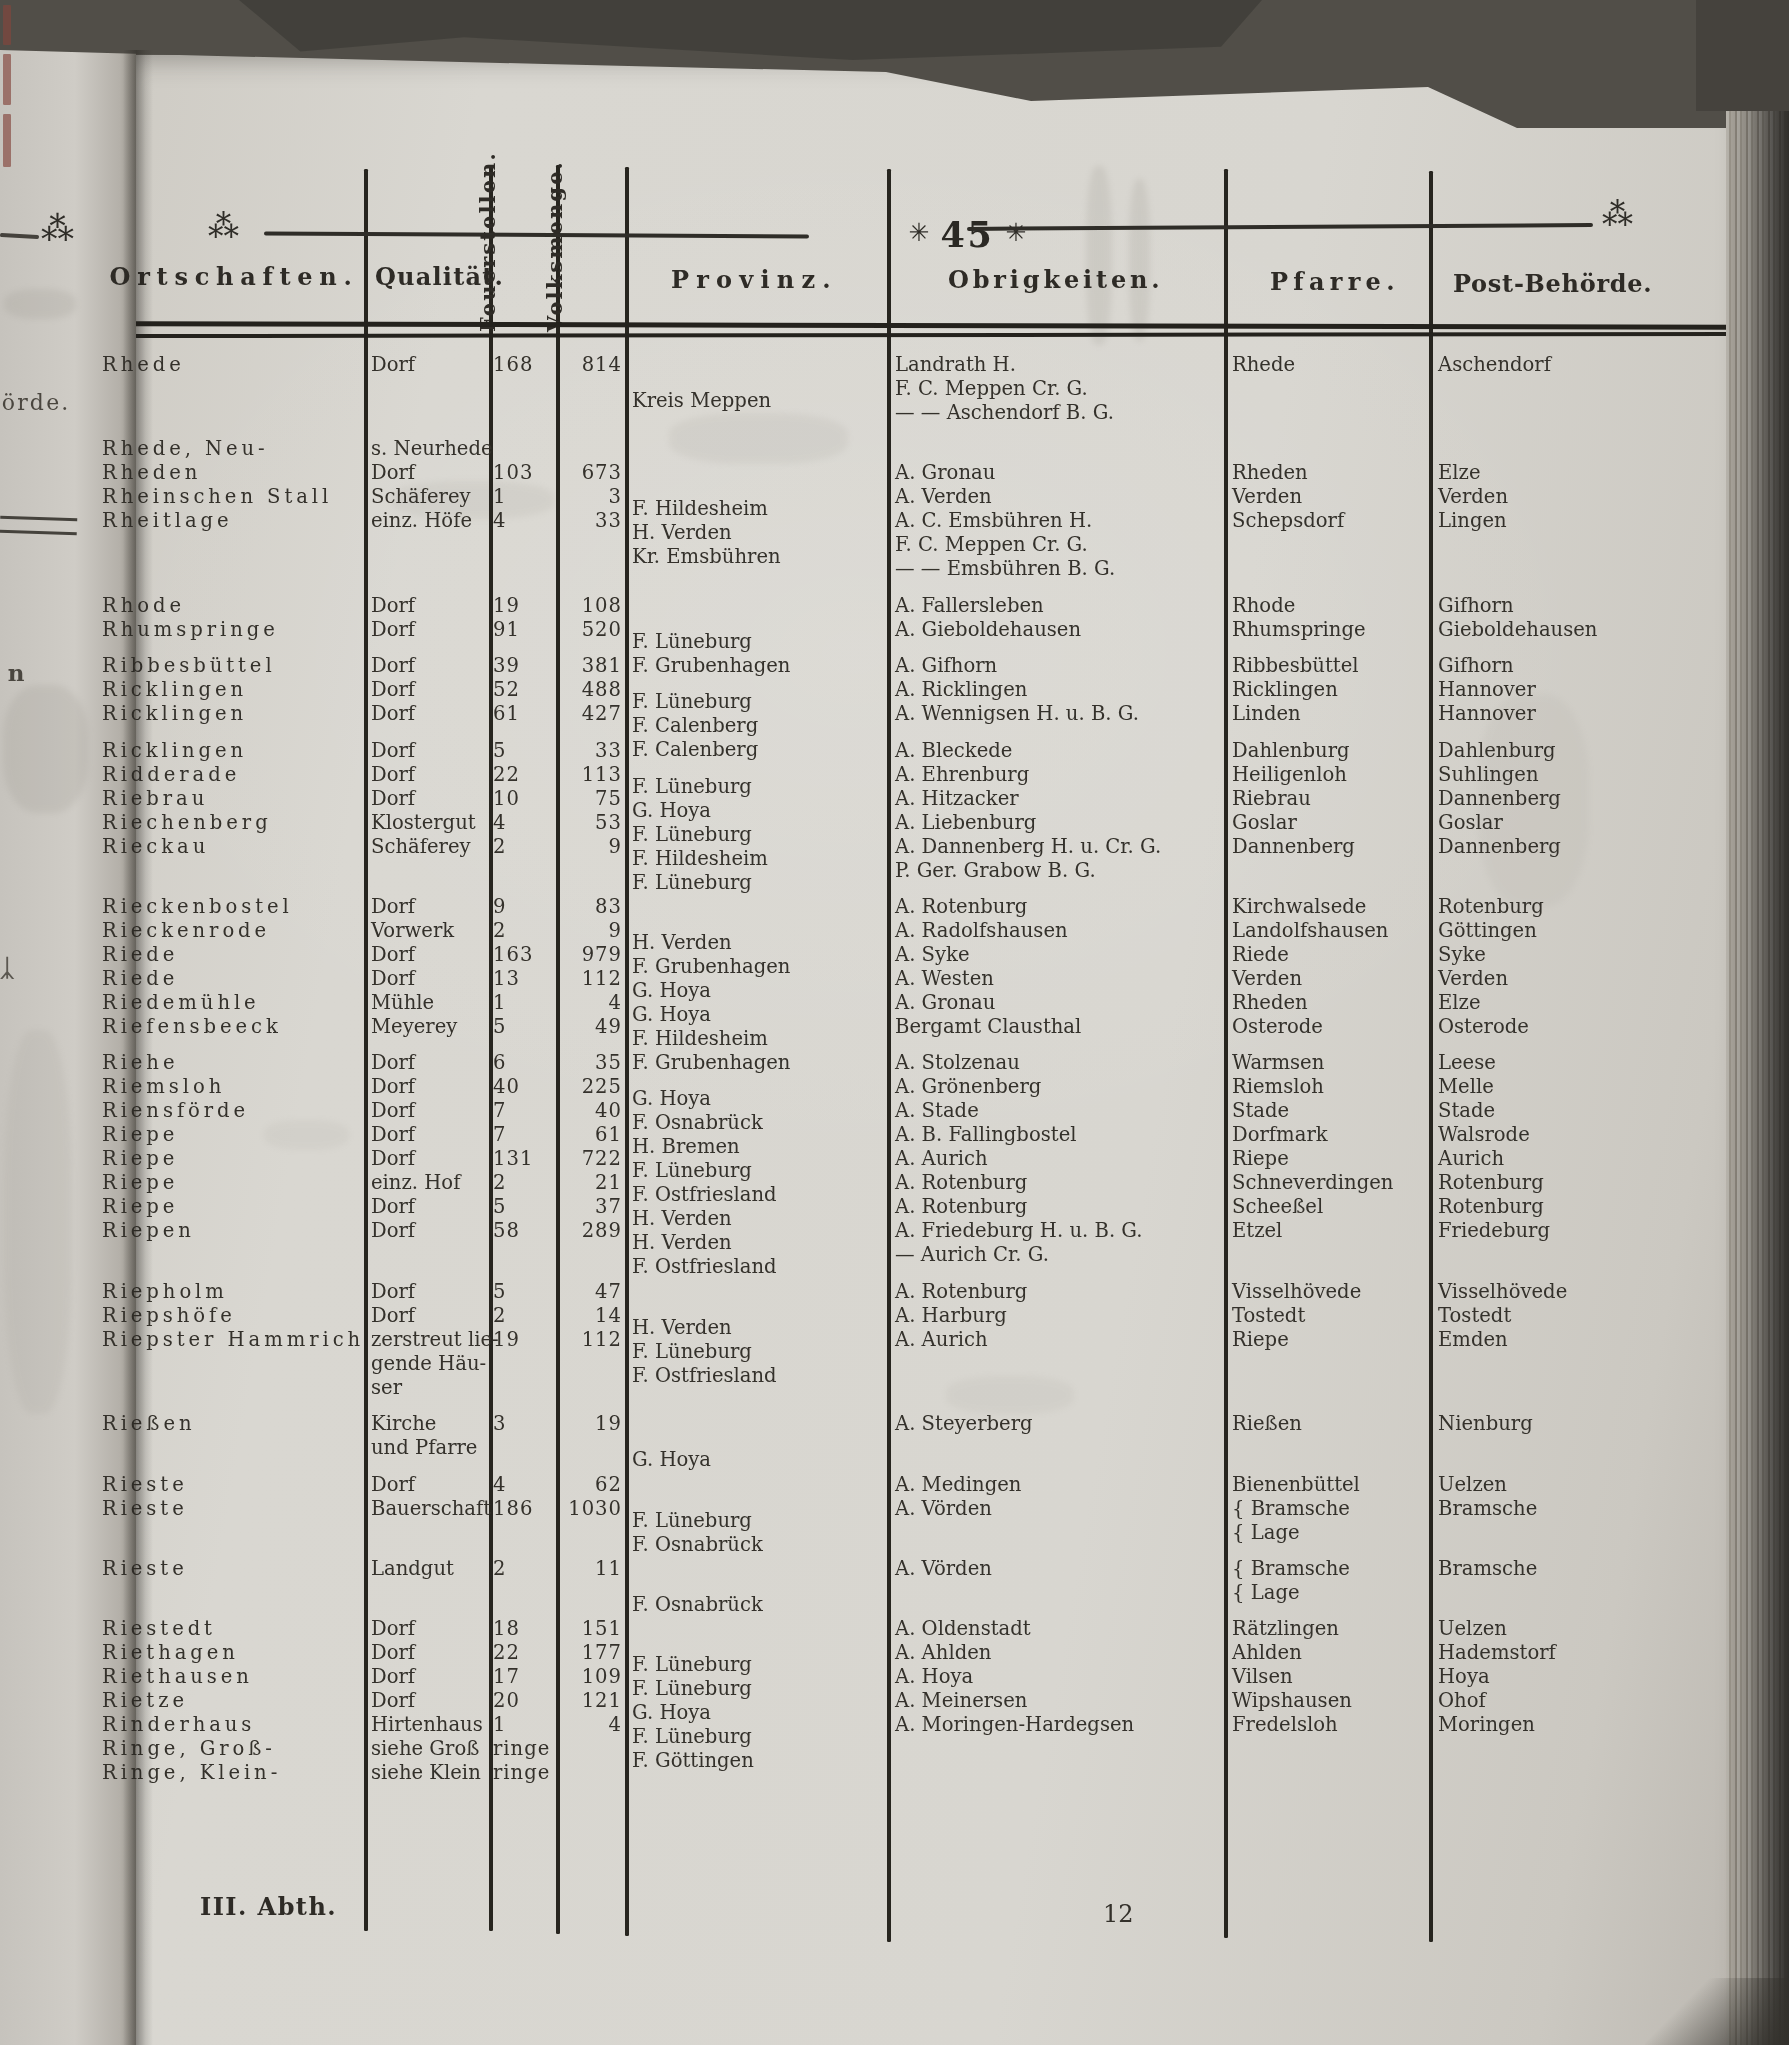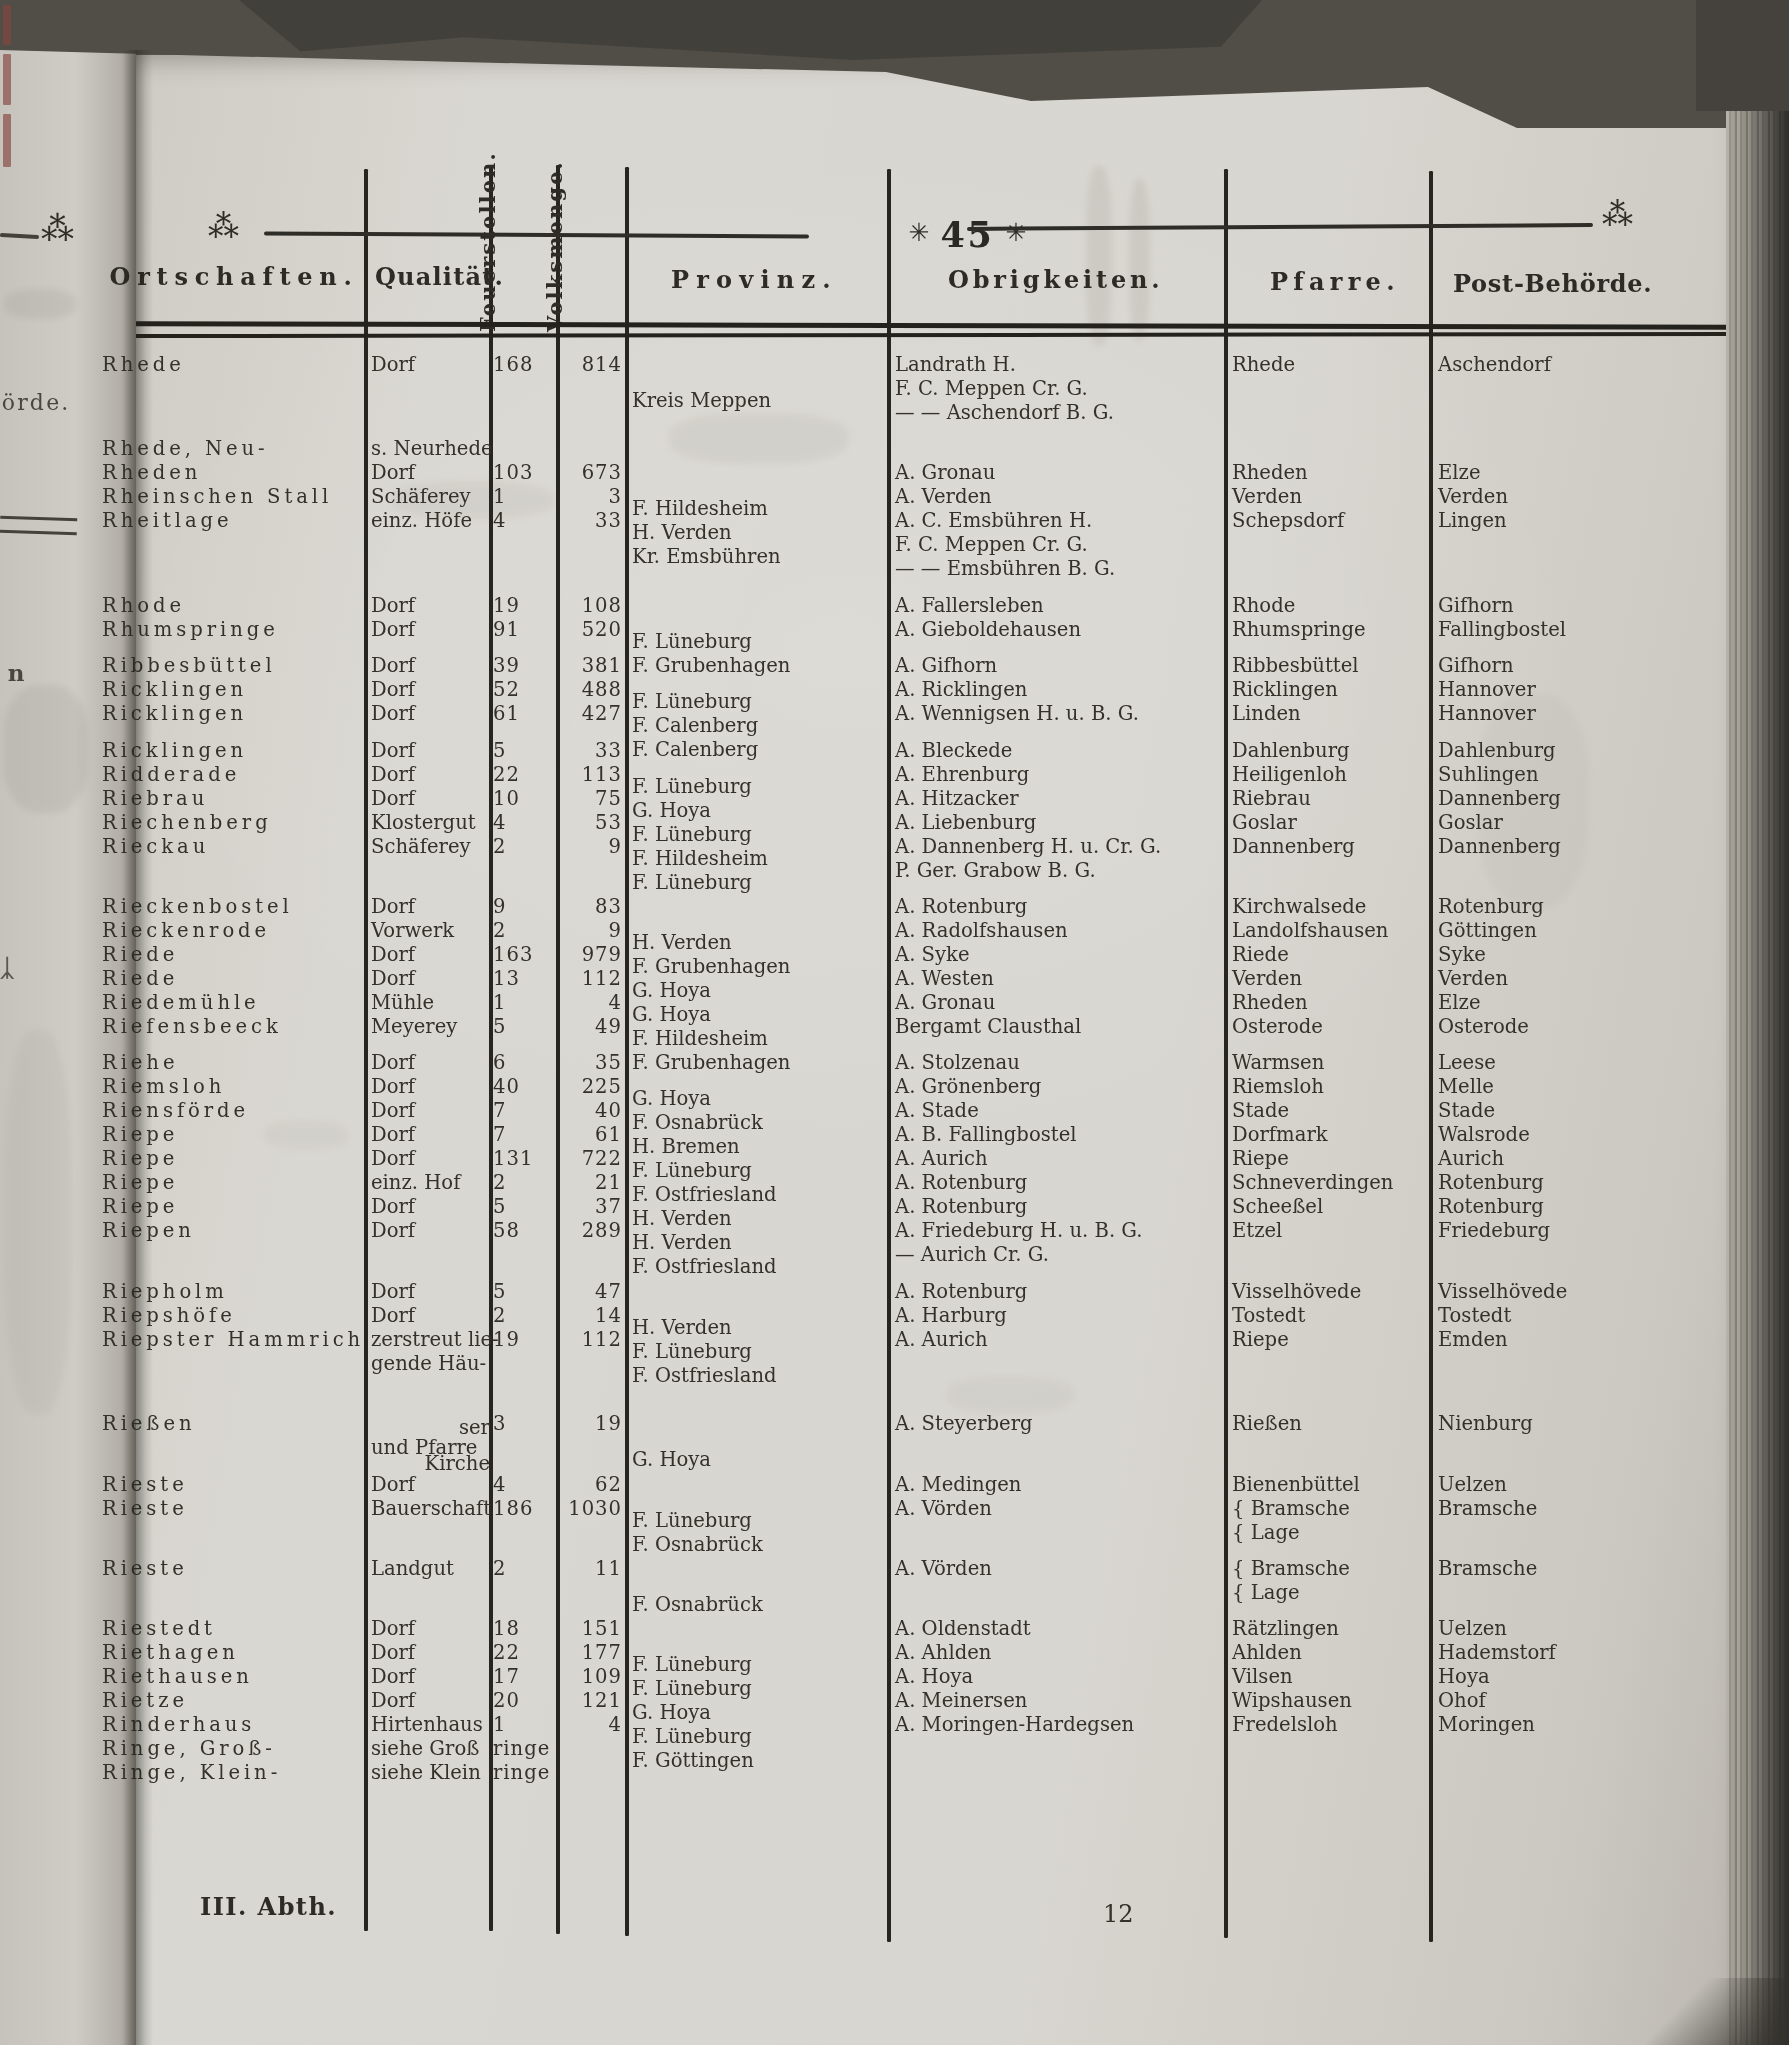--- a/index.html
+++ b/index.html
@@ -67,21 +67,21 @@
   .line.gap{margin-top:12.4px;}
   .cell{position:absolute;top:0;font-size:19.6px;white-space:nowrap;color:#34312b;line-height:24px;}
   .col-ort   {left:-34px;width:260px;letter-spacing:.20em;}
   .col-qual  {left:235px;width:119px;}
   .col-feuer {left:357px;width:60px;text-align:left;letter-spacing:.05em;}
   .col-volks {left:424px;width:62px;text-align:right;letter-spacing:.05em;}
   .col-prov  {left:496px;width:243px;margin-top:36px;}
   .col-obrig {left:759px;width:324px;}
   .col-pfarre{left:1096px;width:192px;}
   .col-post  {left:1302px;width:273px;}
-  .cell.c{text-align:right;margin-top:40px;}
+  .cell.c{text-align:left;}
   .cell.i1{padding-left:34px;}
   .cell.i2{padding-left:92px;}
 
   
   .footer-left{position:absolute;left:64px;top:1837px;font-size:24px;font-weight:bold;letter-spacing:.06em;z-index:6;color:#2e2b26;}
   .footer-page{position:absolute;left:967px;top:1845px;font-size:24px;z-index:6;color:#34312b;}
 </style>
 </head>
 <body>
 
@@ -217,21 +217,21 @@
         <span class="cell col-post">Gifhorn</span>
       </div>
       <div class="line">
         <span class="cell col-ort">Rhumspringe</span>
         <span class="cell col-qual">Dorf</span>
         <span class="cell col-feuer">91</span>
         <span class="cell col-volks">520</span>
         <span class="cell col-prov">F. Grubenhagen</span>
         <span class="cell col-obrig">A. Gieboldehausen</span>
         <span class="cell col-pfarre">Rhumspringe</span>
-        <span class="cell col-post">Fallingbostel</span>
+        <span class="cell col-post">Gieboldehausen</span>
       </div>
       <div class="line gap">
         <span class="cell col-ort">Ribbesbüttel</span>
         <span class="cell col-qual">Dorf</span>
         <span class="cell col-feuer">39</span>
         <span class="cell col-volks">381</span>
         <span class="cell col-prov">F. Lüneburg</span>
         <span class="cell col-obrig">A. Gifhorn</span>
         <span class="cell col-pfarre">Ribbesbüttel</span>
         <span class="cell col-post">Gifhorn</span>

